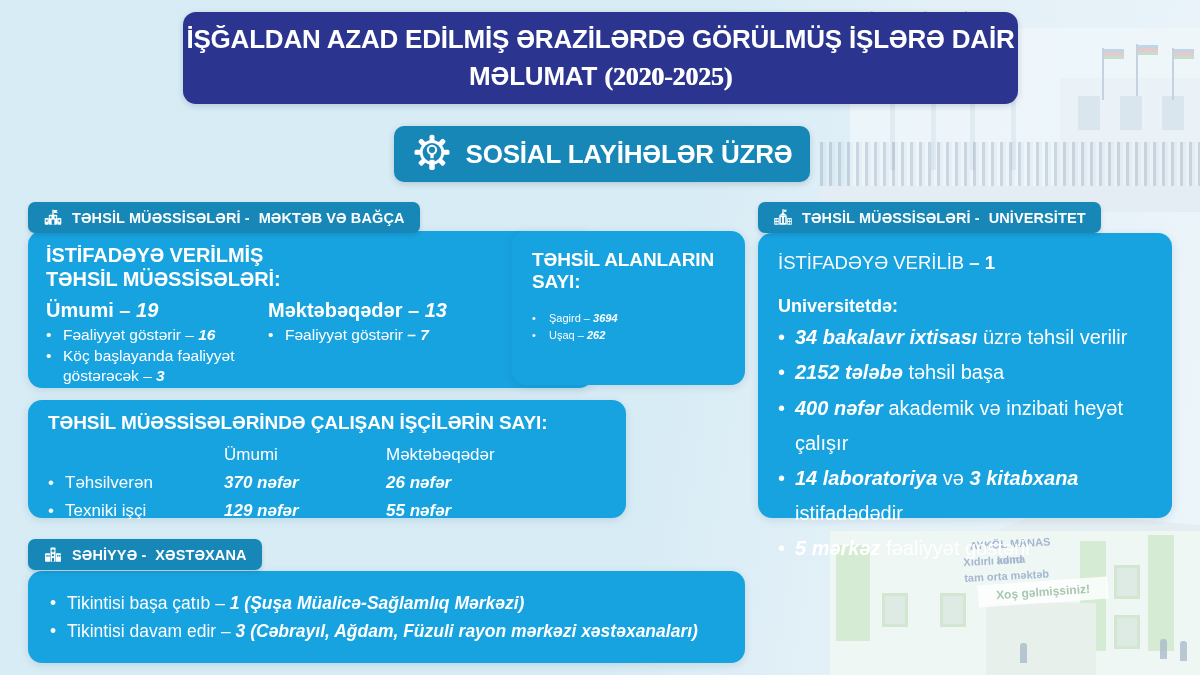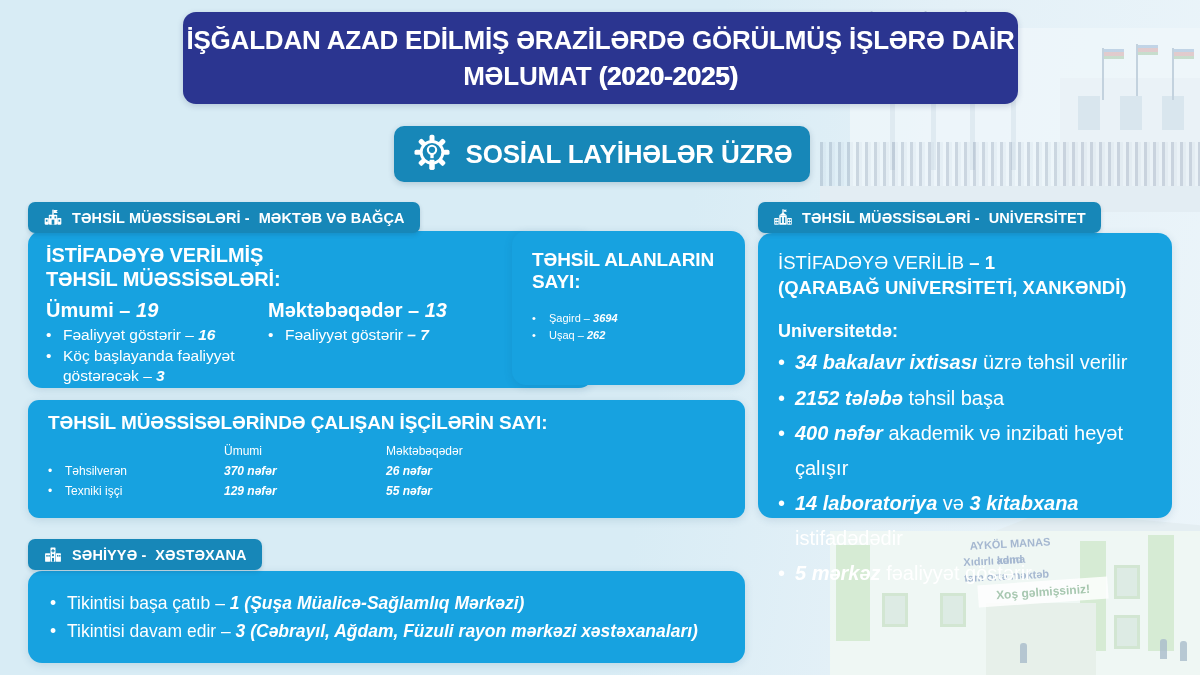--- a/index.html
+++ b/index.html
@@ -49,21 +49,21 @@
   .pb-porch  { left:156px; top:98px; width:110px; height:72px; background:#e7f0ea; }
   .pb-person { width:7px; height:20px; border-radius:3px 3px 0 0; background:#a9bccb; opacity:.8; }
   .pb-person.p1{ left:190px; top:138px; } .pb-person.p2{ left:330px; top:134px; } .pb-person.p3{ left:350px; top:136px; }
 
   
   .title-card { position:absolute; left:183px; top:12px; width:835px; height:92px; z-index:2;
                 background:#2b3590; border-radius:13px; color:#fff; text-align:center;
                 display:flex; flex-direction:column; justify-content:center; gap:4px;
                 font-weight:700; font-size:26px; letter-spacing:-.2px; line-height:1.25;
                 box-shadow:0 2px 6px rgba(20,40,90,.18); }
-  .title-card .period { font-weight:800; text-shadow:.6px 0 0 #fff; }
+  .title-card .period { font-weight:800; text-shadow:.6px 0 0 #fff;font-family:Liberation Serif, serif; }
 
   
   .banner { position:absolute; left:394px; top:126px; width:416px; height:56px; z-index:2;
             background:#1787b8; border-radius:10px; color:#fff;
             display:flex; align-items:center; justify-content:center; gap:14px;
             font-size:26px; font-weight:800; letter-spacing:-.2px;
             box-shadow:0 2px 6px rgba(20,60,90,.2); }
   .banner svg { display:block; }
 
   
@@ -96,24 +96,24 @@
   .card-students ul { margin-top:17px; }
   .card-students li { font-size:11px; line-height:1.55; font-weight:500; }
 
   .card-university { left:758px; top:233px; width:414px; height:285px; padding:17px 20px; }
   .uni-intro { font-size:18.5px; line-height:1.36; font-weight:500; }
   .uni-intro .line2 { font-weight:800; }
   .uni-sub { font-size:18px; font-weight:800; margin-top:21px; }
   .card-university ul { margin-top:3px; }
   .card-university li { font-size:20px; line-height:1.76; font-weight:500; }
 
-  .card-workers { left:28px; top:400px; width:717px; height:118px; padding:12px 20px;border-radius:11px; }
+  .card-workers { left:28px; top:400px; width:598px; height:118px; padding:12px 20px; }
   .card-workers h3 { font-size:19px; }
   .wtable { margin-top:8px; display:grid; grid-template-columns:176px 162px auto; row-gap:1px;
-            font-size:12px; line-height:1.58; }
+            font-size:17px; line-height:1.58; }
   .wtable .hdr { font-weight:500; }
   .wtable .val { font-weight:800; font-style:italic; }
   .wtable .rowlab { position:relative; padding-left:17px; font-weight:500; }
   .wtable .rowlab::before { content:"•"; position:absolute; left:0; }
 
   .card-health { left:28px; top:571px; width:717px; height:92px; padding:13px 22px;
                  display:flex; flex-direction:column; justify-content:center; }
   .card-health li { font-size:17.5px; line-height:1.6; font-weight:500; }
 </style>
 </head>
@@ -267,21 +267,20 @@
         <rect x="20.1" y="16.8" width="1.4" height="2" fill="#1787b8"></rect>
       </svg>
     </span>
     <span class="pfx">TƏHSİL MÜƏSSİSƏLƏRİ - </span>
       <span class="bld">UNİVERSİTET</span>
   </div>
 
   <section class="card card-university">
     <div class="uni-intro">
       <div><span>İSTİFADƏYƏ VERİLİB </span><span class="b">– 1</span></div>
-      <div class="line2">(QARABAĞ UNİVERSİTETİ, XANKƏNDİ)</div>
     </div>
     <div class="uni-sub">Universitetdə:</div>
     <ul>
       <li><span class="b i">34 bakalavr ixtisası</span><span> üzrə təhsil verilir</span></li>
       <li><span class="b i">2152 tələbə</span><span> təhsil başa</span></li>
       <li><span class="b i">400 nəfər</span><span> akademik və inzibati heyət çalışır</span></li>
       <li><span class="b i">14 laboratoriya</span><span> və </span><span class="b i">3 kitabxana</span><span> istifadədədir</span></li>
       <li><span class="b i">5 mərkəz</span><span> fəaliyyət göstərir</span></li>
     </ul>
   </section>

